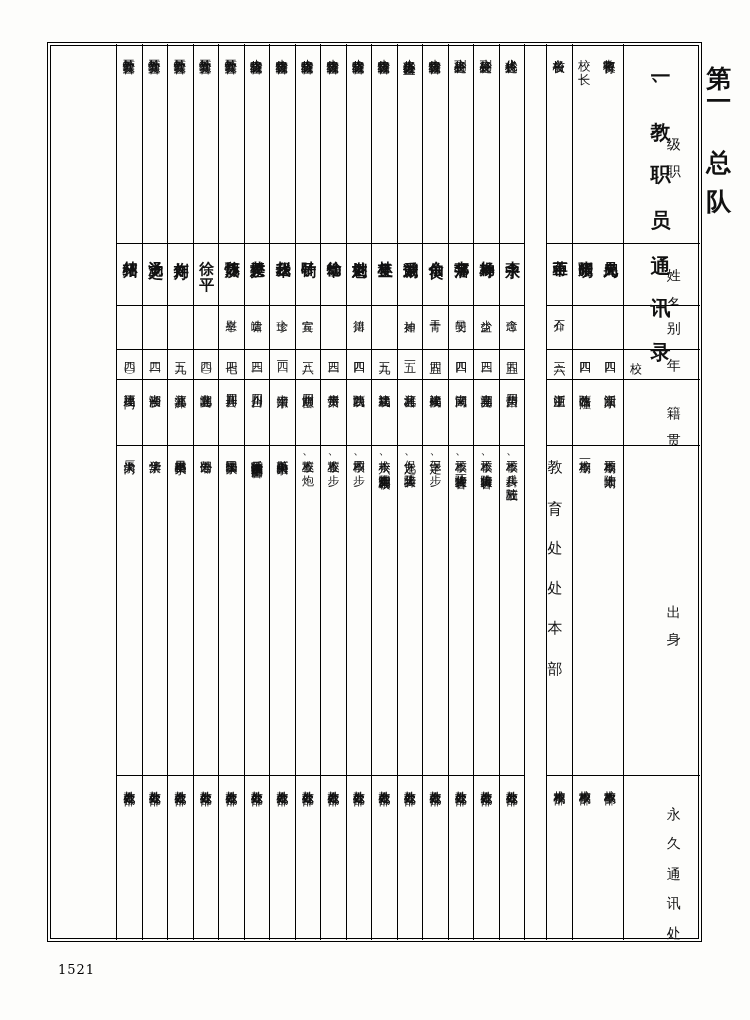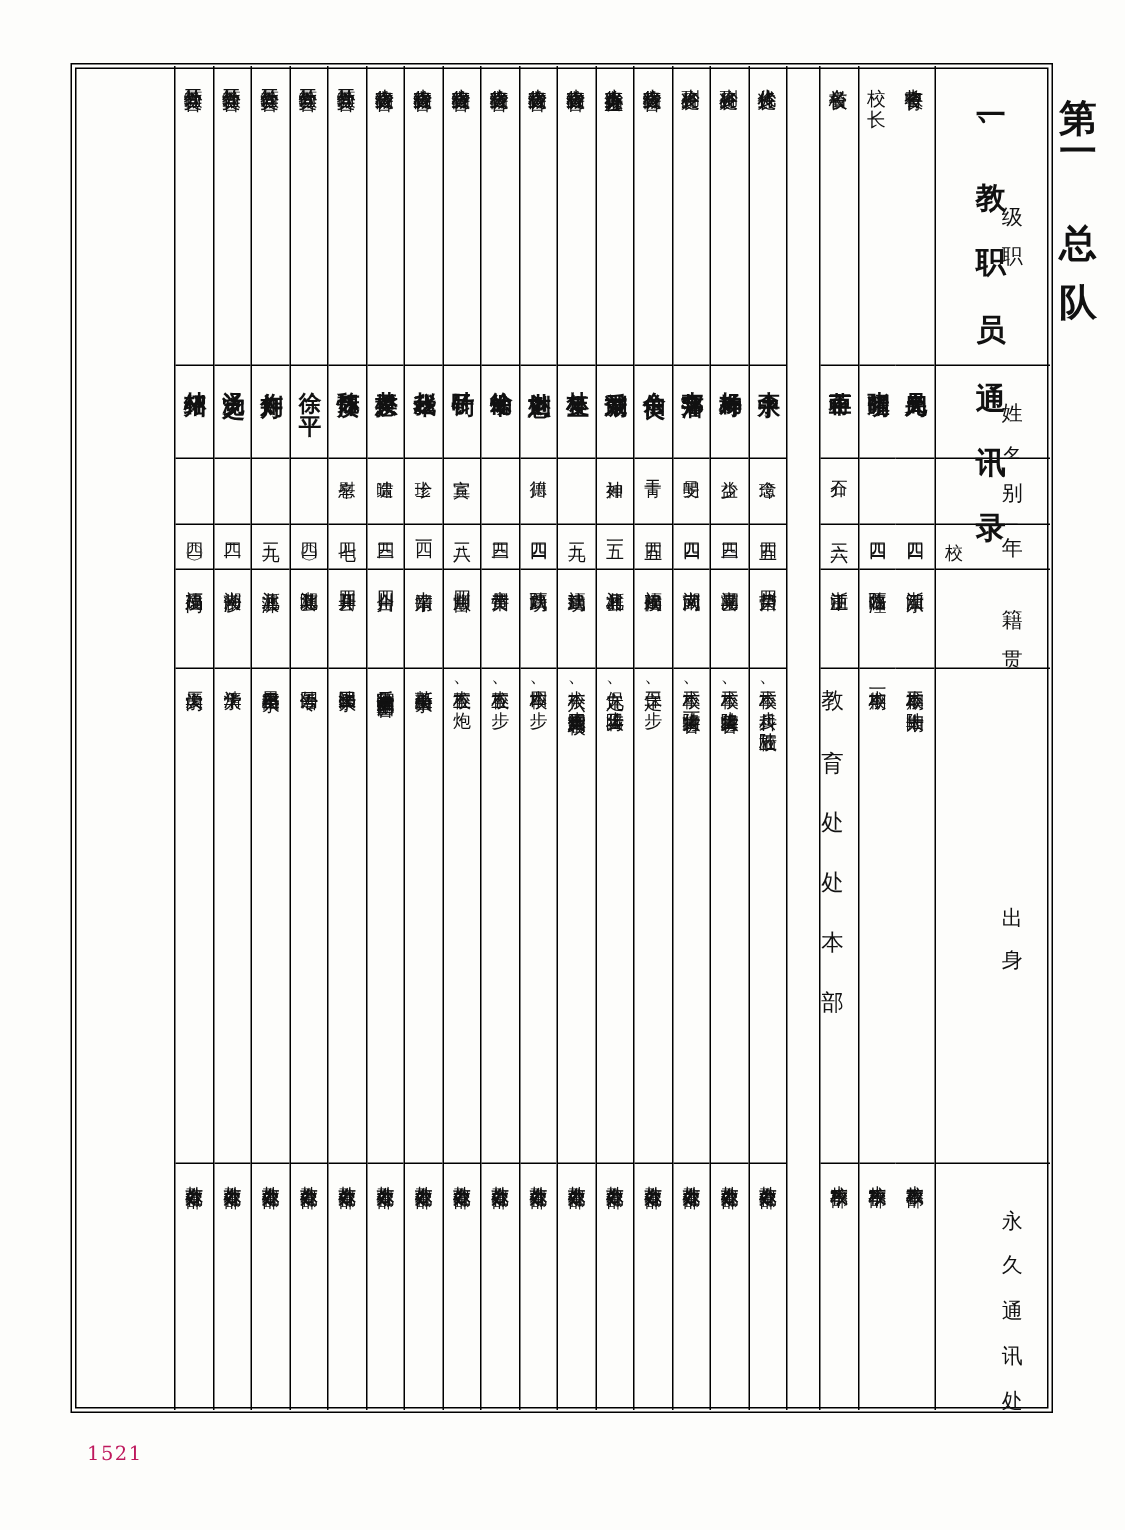--- a/index.html
+++ b/index.html
@@ -170,21 +170,21 @@
   }
 
   
   #page-number {
     position: absolute;
     left: 58px;
     top: 962px;
     font-family: "DejaVu Serif", "Liberation Serif", serif;
     font-size: 13px;
     letter-spacing: 1px;
-    color: #be185d;
+    color: #000000;
   }
 </style>
 </head>
 <body>
 
 <div id="page">
 
   <div id="table-frame">
     <div id="table-frame-inner"></div>
   </div>

